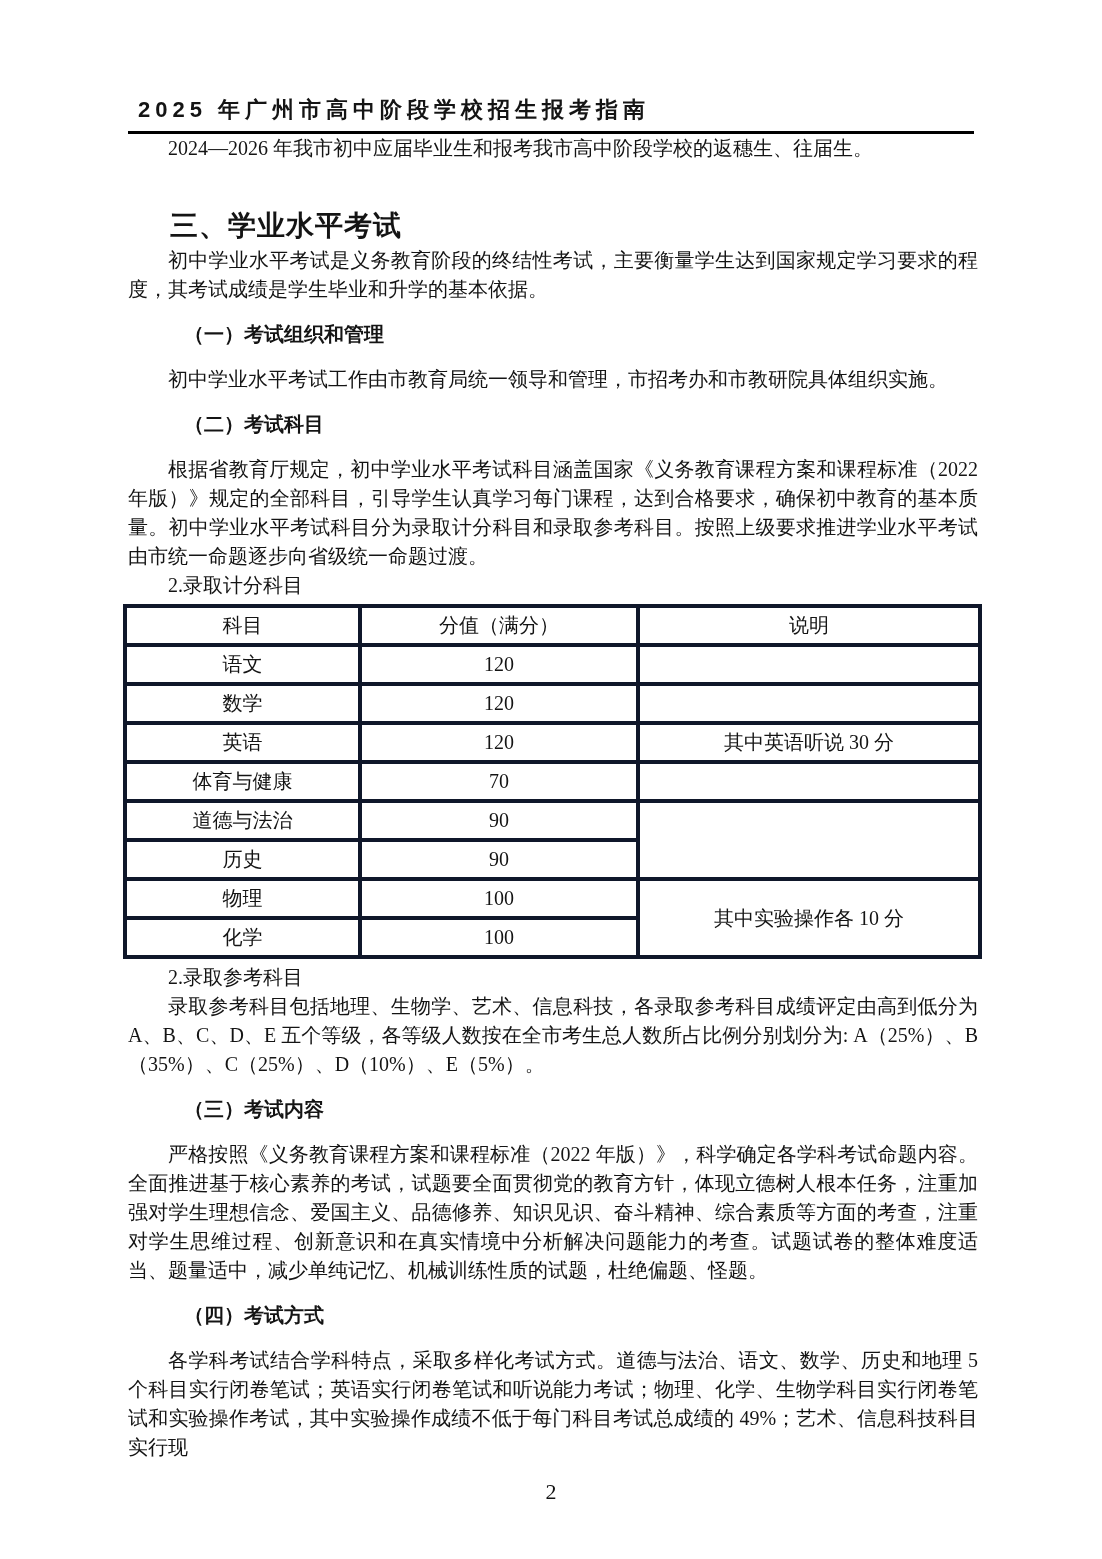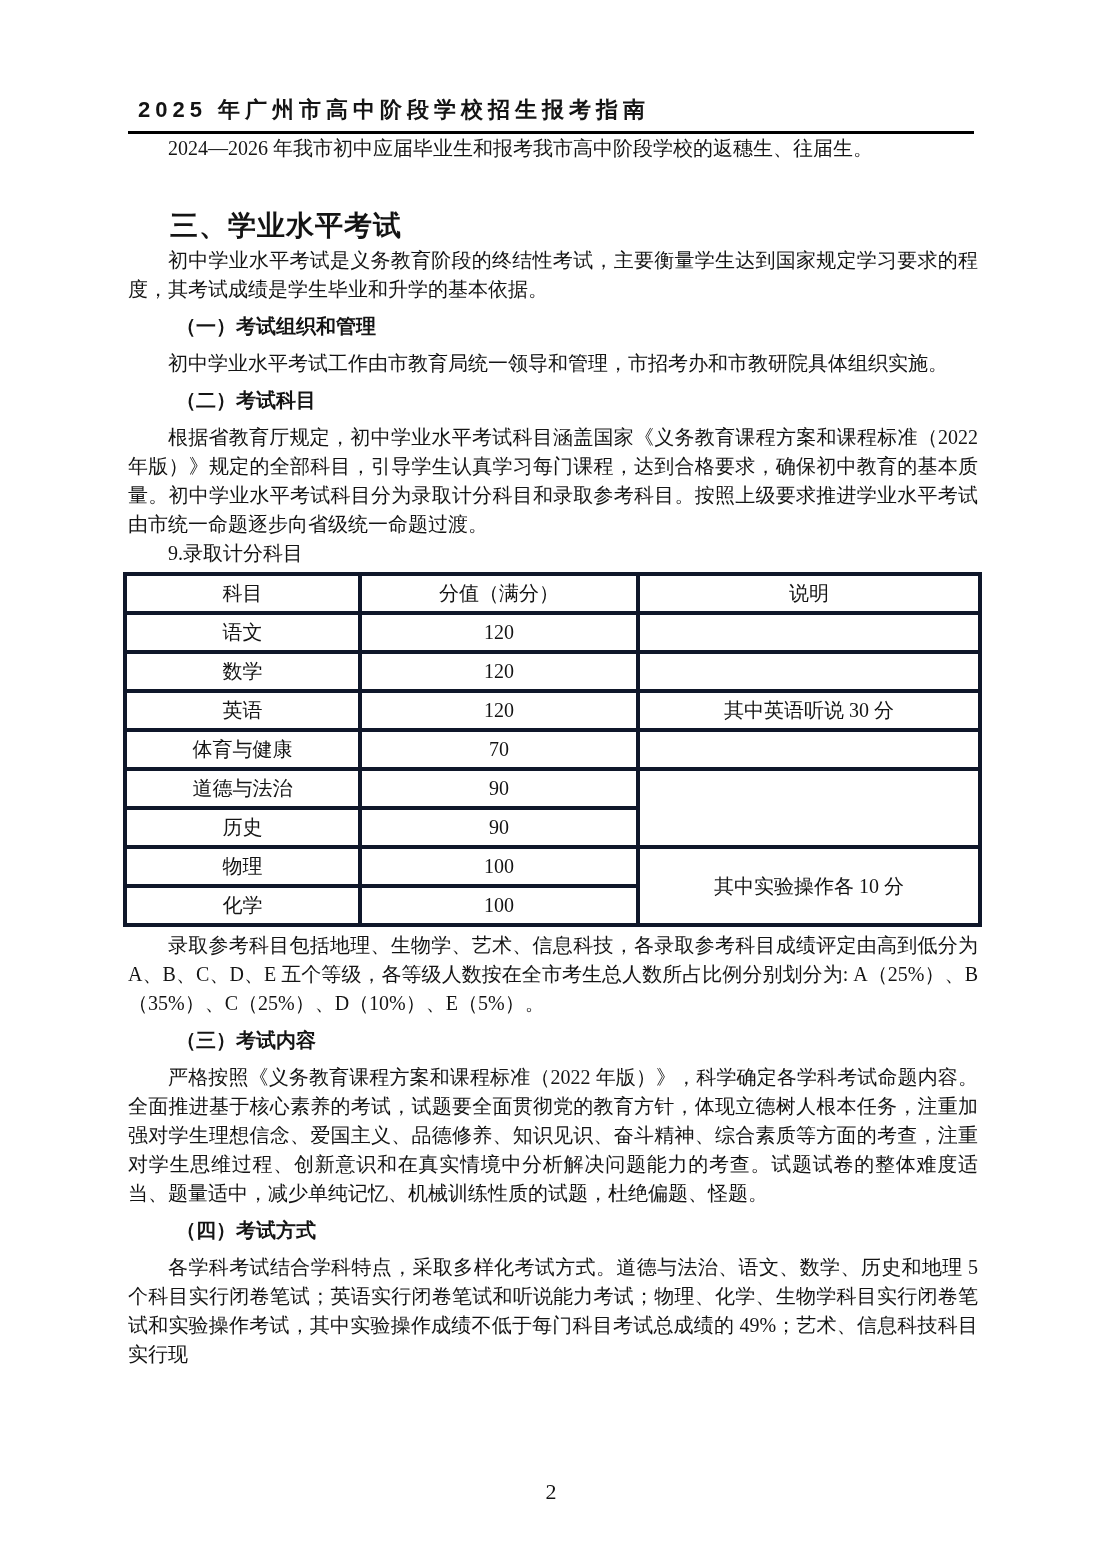--- a/index.html
+++ b/index.html
@@ -49,21 +49,21 @@
     letter-spacing: 1px;
   }
   .sec-heading.first { margin-top: 52px; margin-bottom: 6px; }
   .sec-heading.second { margin-top: 47px; margin-bottom: 4px; }
   .para { margin: 0; text-indent: 40px; }
   .sub-heading {
     font-family: "Liberation Sans", "DejaVu Sans", sans-serif;
     font-weight: bold;
     font-size: 20px;
     line-height: 29px;
-    margin: 8px;
+    margin: 16px;
     text-indent: 40px;
   }
   .num-item { margin: 0; text-indent: 40px; }
   
   table.score-table {
     border-collapse: collapse;
     table-layout: fixed;
     width: 855px;
     margin: 4px 0 4px -5px;
     text-align: center;
@@ -101,21 +101,21 @@
 
     <h1 class="sec-heading second">三、学业水平考试</h1>
     <p class="para">初中学业水平考试是义务教育阶段的终结性考试，主要衡量学生达到国家规定学习要求的程度，其考试成绩是学生毕业和升学的基本依据。</p>
 
     <h3 class="sub-heading">（一）考试组织和管理</h3>
     <p class="para">初中学业水平考试工作由市教育局统一领导和管理，市招考办和市教研院具体组织实施。</p>
 
     <h3 class="sub-heading">（二）考试科目</h3>
     <p class="para">根据省教育厅规定，初中学业水平考试科目涵盖国家《义务教育课程方案和课程标准（2022 年版）》规定的全部科目，引导学生认真学习每门课程，达到合格要求，确保初中教育的基本质量。初中学业水平考试科目分为录取计分科目和录取参考科目。按照上级要求推进学业水平考试由市统一命题逐步向省级统一命题过渡。</p>
 
-    <p class="num-item">9.录取计分科目</p>
+    <p class="num-item">2.录取计分科目</p>
 
     <table class="score-table">
       <colgroup>
         <col style="width:235px">
         <col style="width:278px">
         <col style="width:342px">
       </colgroup>
       <thead>
         <tr>
           <th>科目</th>
@@ -158,20 +158,21 @@
           <td>100</td>
           <td rowspan="2">其中实验操作各 10 分</td>
         </tr>
         <tr>
           <td>化学</td>
           <td>100</td>
         </tr>
       </tbody>
     </table>
 
+    <p class="num-item">2.录取参考科目</p>
     <p class="para">录取参考科目包括地理、生物学、艺术、信息科技，各录取参考科目成绩评定由高到低分为 A、B、C、D、E 五个等级，各等级人数按在全市考生总人数所占比例分别划分为: A（25%）、B（35%）、C（25%）、D（10%）、E（5%）。</p>
 
     <h3 class="sub-heading">（三）考试内容</h3>
     <p class="para">严格按照《义务教育课程方案和课程标准（2022 年版）》，科学确定各学科考试命题内容。全面推进基于核心素养的考试，试题要全面贯彻党的教育方针，体现立德树人根本任务，注重加强对学生理想信念、爱国主义、品德修养、知识见识、奋斗精神、综合素质等方面的考查，注重对学生思维过程、创新意识和在真实情境中分析解决问题能力的考查。试题试卷的整体难度适当、题量适中，减少单纯记忆、机械训练性质的试题，杜绝偏题、怪题。</p>
 
     <h3 class="sub-heading">（四）考试方式</h3>
     <p class="para">各学科考试结合学科特点，采取多样化考试方式。道德与法治、语文、数学、历史和地理 5 个科目实行闭卷笔试；英语实行闭卷笔试和听说能力考试；物理、化学、生物学科目实行闭卷笔试和实验操作考试，其中实验操作成绩不低于每门科目考试总成绩的 49%；艺术、信息科技科目实行现</p>
 
   </main>
 

